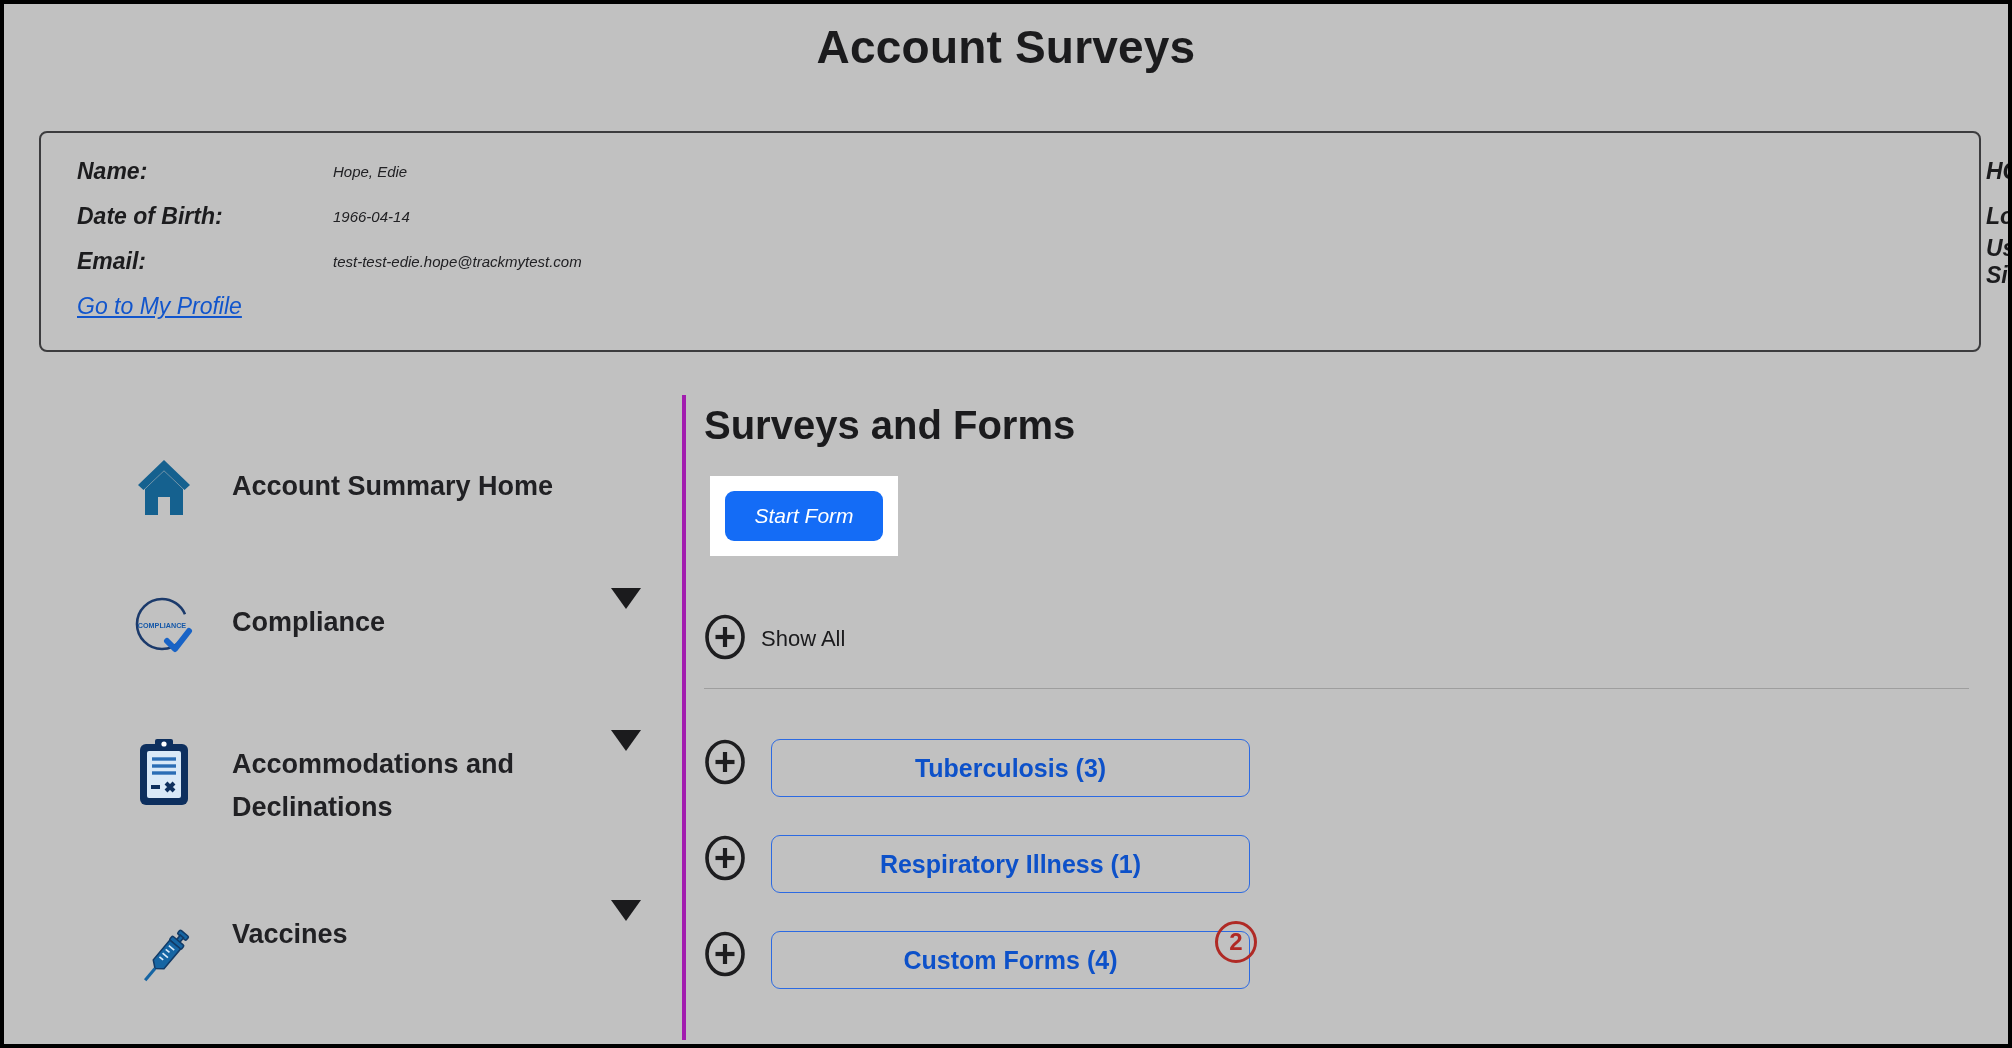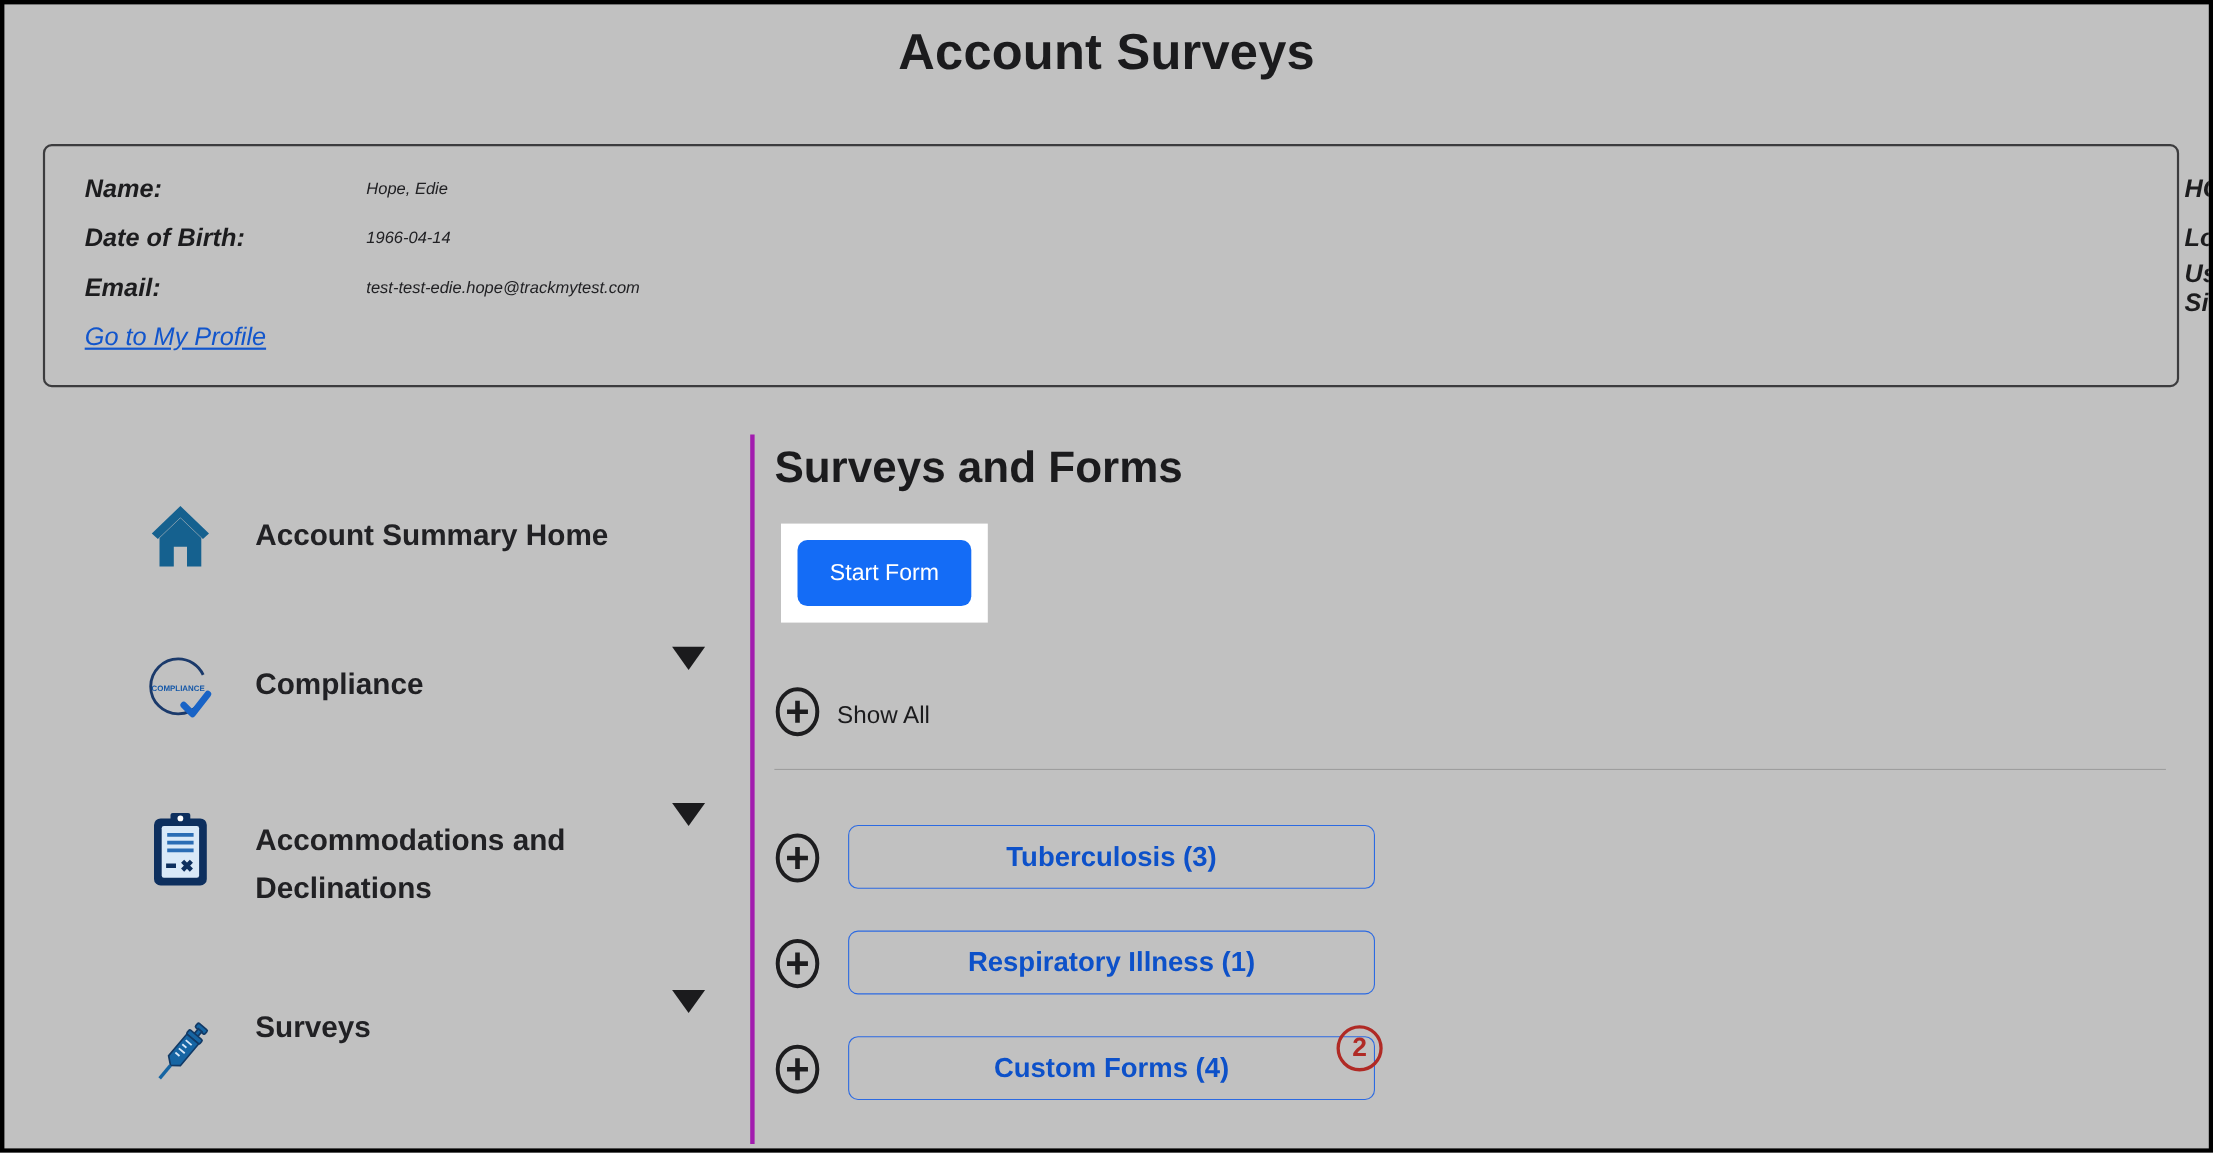--- a/index.html
+++ b/index.html
@@ -50,30 +50,30 @@
     border-right:15px solid transparent; border-top:21px solid #1b1b1d;
   }
   
   .content { flex:1; padding:8px 35px 0 18px; }
   .content-heading { font-size:40px; font-weight:700; color:#1b1b1d; }
   .highlight-box {
     display:inline-block; background:#ffffff; margin-top:28px; margin-left:6px;
     padding:15px 15px;
   }
   .start-form-btn {
-    display:block; width:158px; height:60px; background:#146cf6; color:#ffffff;
+    display:block; width:158px; height:50px; background:#146cf6; color:#ffffff;
     border:none; border-radius:9px; font-size:21px; font-weight:500;
-    font-family:inherit; cursor:pointer;
+    font-family:inherit; cursor:pointer;font-style:italic;
   }
   .show-all {
     display:flex; align-items:center; margin-top:58px; cursor:pointer; width:max-content;
   }
   .show-all-label { margin-left:15px; font-size:22px; color:#1b1b1d; }
   .content-divider { border:none; border-top:1px solid #9e9e9e; margin-top:24px; }
-  .category-row { display:flex; align-items:flex-end; margin-top:38px; }
+  .category-row { display:flex; align-items:flex-start; margin-top:38px; }
   .category-row.first { margin-top:50px; }
   .plus-icon { flex:0 0 42px; cursor:pointer; }
   .category-btn {
     position:relative; margin-left:25px; width:479px; height:58px;
     background:transparent; border:1.5px solid #2c6ae2; border-radius:9px;
     color:#0d51c9; font-size:25px; font-weight:700; font-family:inherit; cursor:pointer;
   }
   .badge {
     position:absolute; top:-11px; right:-8px; width:42px; height:42px;
     border:3.5px solid #b02a25; border-radius:50%; color:#b02a25;
@@ -173,21 +173,21 @@
               <rect x="32" y="18" width="22" height="7" rx="2"></rect>
               <path d="M33 25 H53 V62 L43 70 L33 62 Z"></path>
               <line x1="37" y1="32" x2="47" y2="32" stroke="#d9e9f8" stroke-width="2.4"></line>
               <line x1="37" y1="39" x2="44" y2="39" stroke="#d9e9f8" stroke-width="2.4"></line>
               <line x1="37" y1="46" x2="47" y2="46" stroke="#d9e9f8" stroke-width="2.4"></line>
               <line x1="37" y1="53" x2="44" y2="53" stroke="#d9e9f8" stroke-width="2.4"></line>
               <line x1="43" y1="70" x2="43" y2="92" stroke="#1665a3" stroke-width="4.4"></line>
             </g>
           </svg>
         </span>
-        <span class="nav-label">Surveys</span>
+        <span class="nav-label">Vaccines</span>
         <span class="nav-caret"><span class="tri-down"></span></span>
       </div>
 
     </div>
 
     <div class="content">
 
       <div class="content-heading">Surveys and Forms</div>
 
       <div class="highlight-box">

